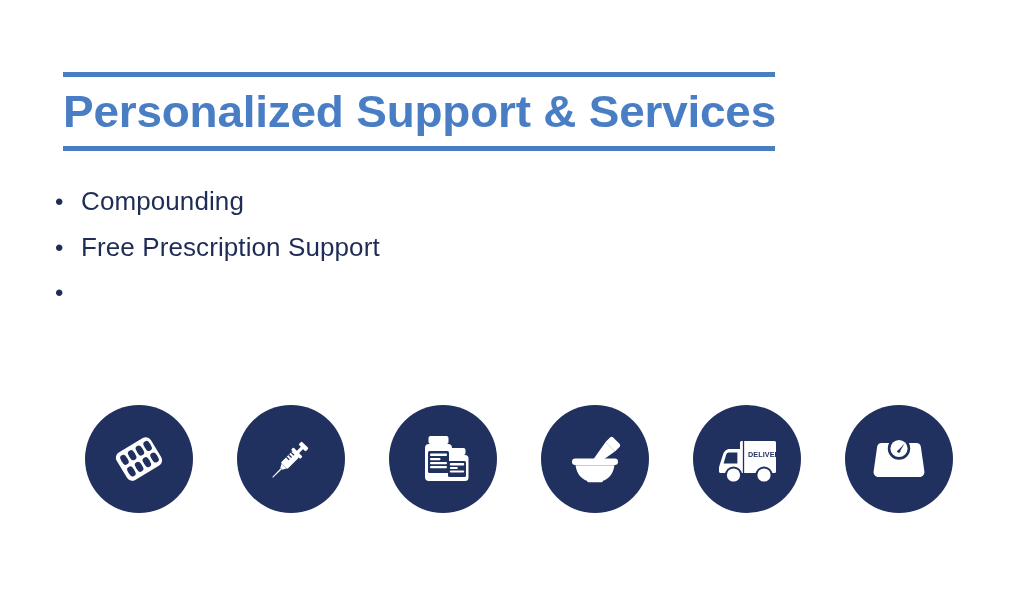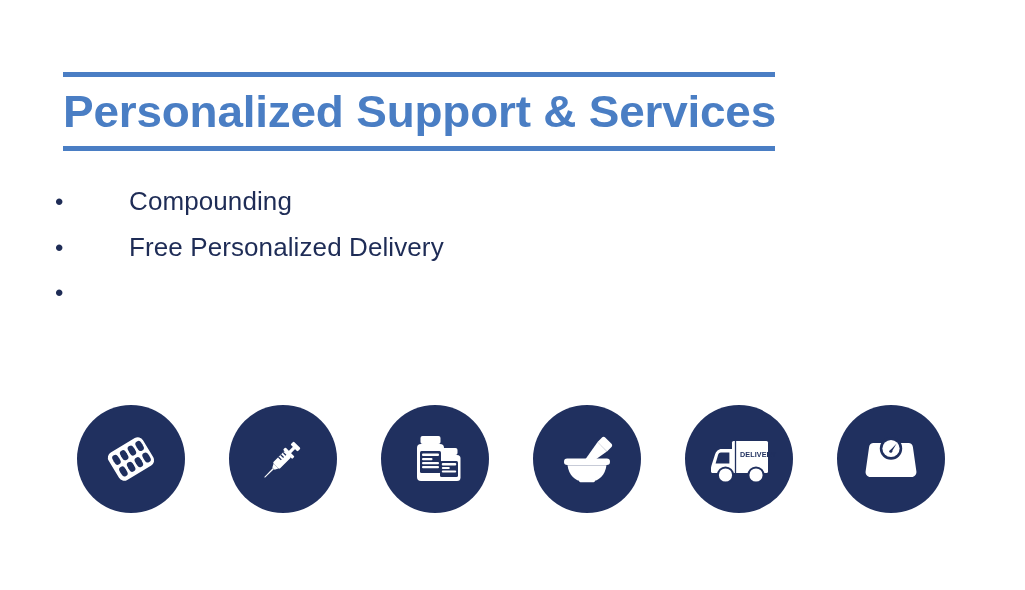--- a/index.html
+++ b/index.html
@@ -73,27 +73,26 @@
   .bullet-dot {
     width: 26px;
     flex: 0 0 26px;
     color: #1e2c56;
     font-size: 24px;
     line-height: 46px;
     text-align: left;
   }
   .bullet-label {
     white-space: nowrap;
-    margin-left: 48px;
   }
 
   
   .icon-row {
     position: absolute;
-    left: 77px;
+    left: 85px;
     top: 405px;
     display: flex;
     gap: 44px;
     text-decoration: underline;
   }
   .icon-circle {
     width: 108px;
     height: 108px;
     border-radius: 50%;
     background: #20305f;
@@ -114,21 +113,21 @@
     <div class="rule rule-bottom"></div>
   </div>
 
   <ul class="bullet-list">
     <li class="bullet-item">
       <span class="bullet-dot">•</span>
       <span class="bullet-label">Compounding</span>
     </li>
     <li class="bullet-item">
       <span class="bullet-dot">•</span>
-      <span class="bullet-label">Free Personalized Delivery</span>
+      <span class="bullet-label">Free Prescription Support</span>
     </li>
     <li class="bullet-item">
       <span class="bullet-dot">•</span>
     </li>
   </ul>
 
   <div class="icon-row">
 
     <div class="icon-circle">
       <span>

